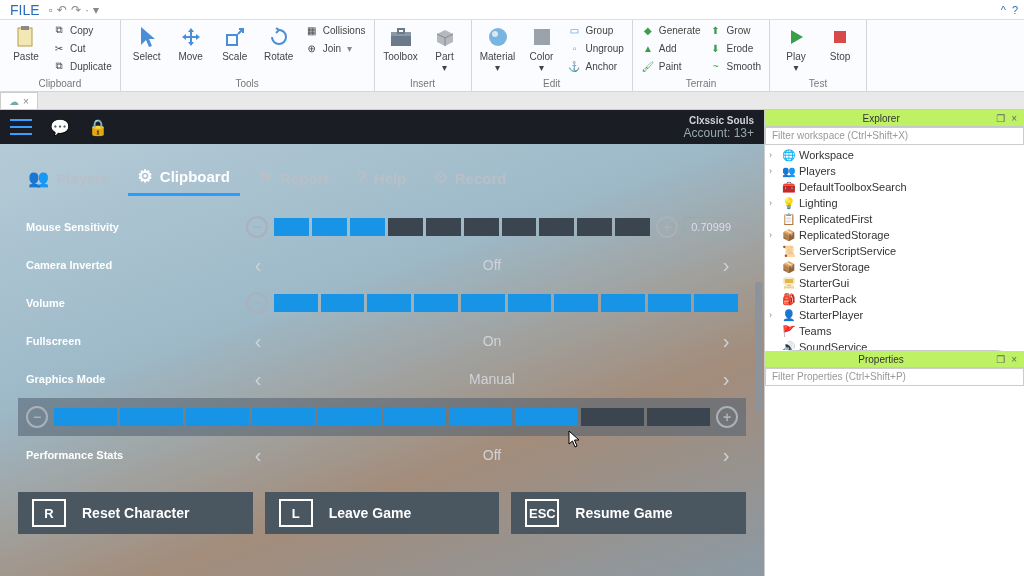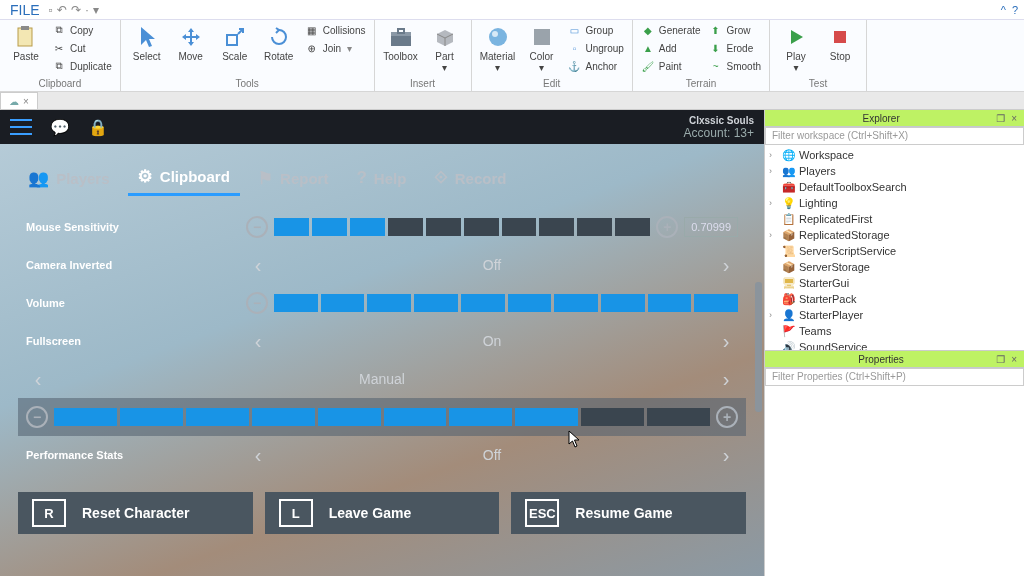--- a/index.html
+++ b/index.html
@@ -71,21 +71,21 @@
 .cursor svg { width:100%; height:100%; }
 
 .panel-hdr { height:17px; background:#bef264; border-bottom:1px solid #c5c9ce; display:flex; align-items:center; padding:0 4px; font-size:10px; color:#333; }
 .panel-hdr .t { flex:1; text-align:center; }
 .panel-hdr .pb { color:#666; font-size:10px; padding:0 3px; }
 .filterbox { height:18px; border:1px solid #ccc; margin:0; padding:2px 6px; font-size:10px; color:#999; }
 .tree { flex:1; overflow:auto; padding:2px 0; }
 .titem { display:flex; align-items:center; gap:3px; padding:1px 4px; font-size:11px; color:#333; }
 .titem .exp { width:10px; color:#888; font-size:9px; }
 .titem .tico { width:14px; height:14px; display:flex; align-items:center; justify-content:center; font-size:11px; }
-.props { flex:0 0 226px; display:flex; flex-direction:column; border-top:1px solid #ccc; }
+.props { flex:0 0 226px; display:flex; flex-direction:column; border-top:1px solid #ccc;border-radius:29px; }
 .props-body { flex:1; background:#fff; }
 .explorer { flex:1; display:flex; flex-direction:column; min-height:0; }
 
 svg { display:block; }
 </style>
 </head>
 <body>
 
 <div class="menubar">
   <span class="fileitem">FILE</span>
@@ -398,20 +398,21 @@
         </div>
         <div class="srow">
           <div class="sl">Fullscreen</div>
           <div class="sc">
               <span class="chev">‹</span>
               <span class="midtxt">On</span>
               <span class="chev">›</span>
             </div>
         </div>
         <div class="srow">
+          <div class="sl">Graphics Mode</div>
           <div class="sc">
               <span class="chev">‹</span>
               <span class="midtxt">Manual</span>
               <span class="chev">›</span>
             </div>
         </div>
         <div class="srow hl">
           <div class="sc">
               <div class="minusbtn">−</div>
               <div class="segbar">

